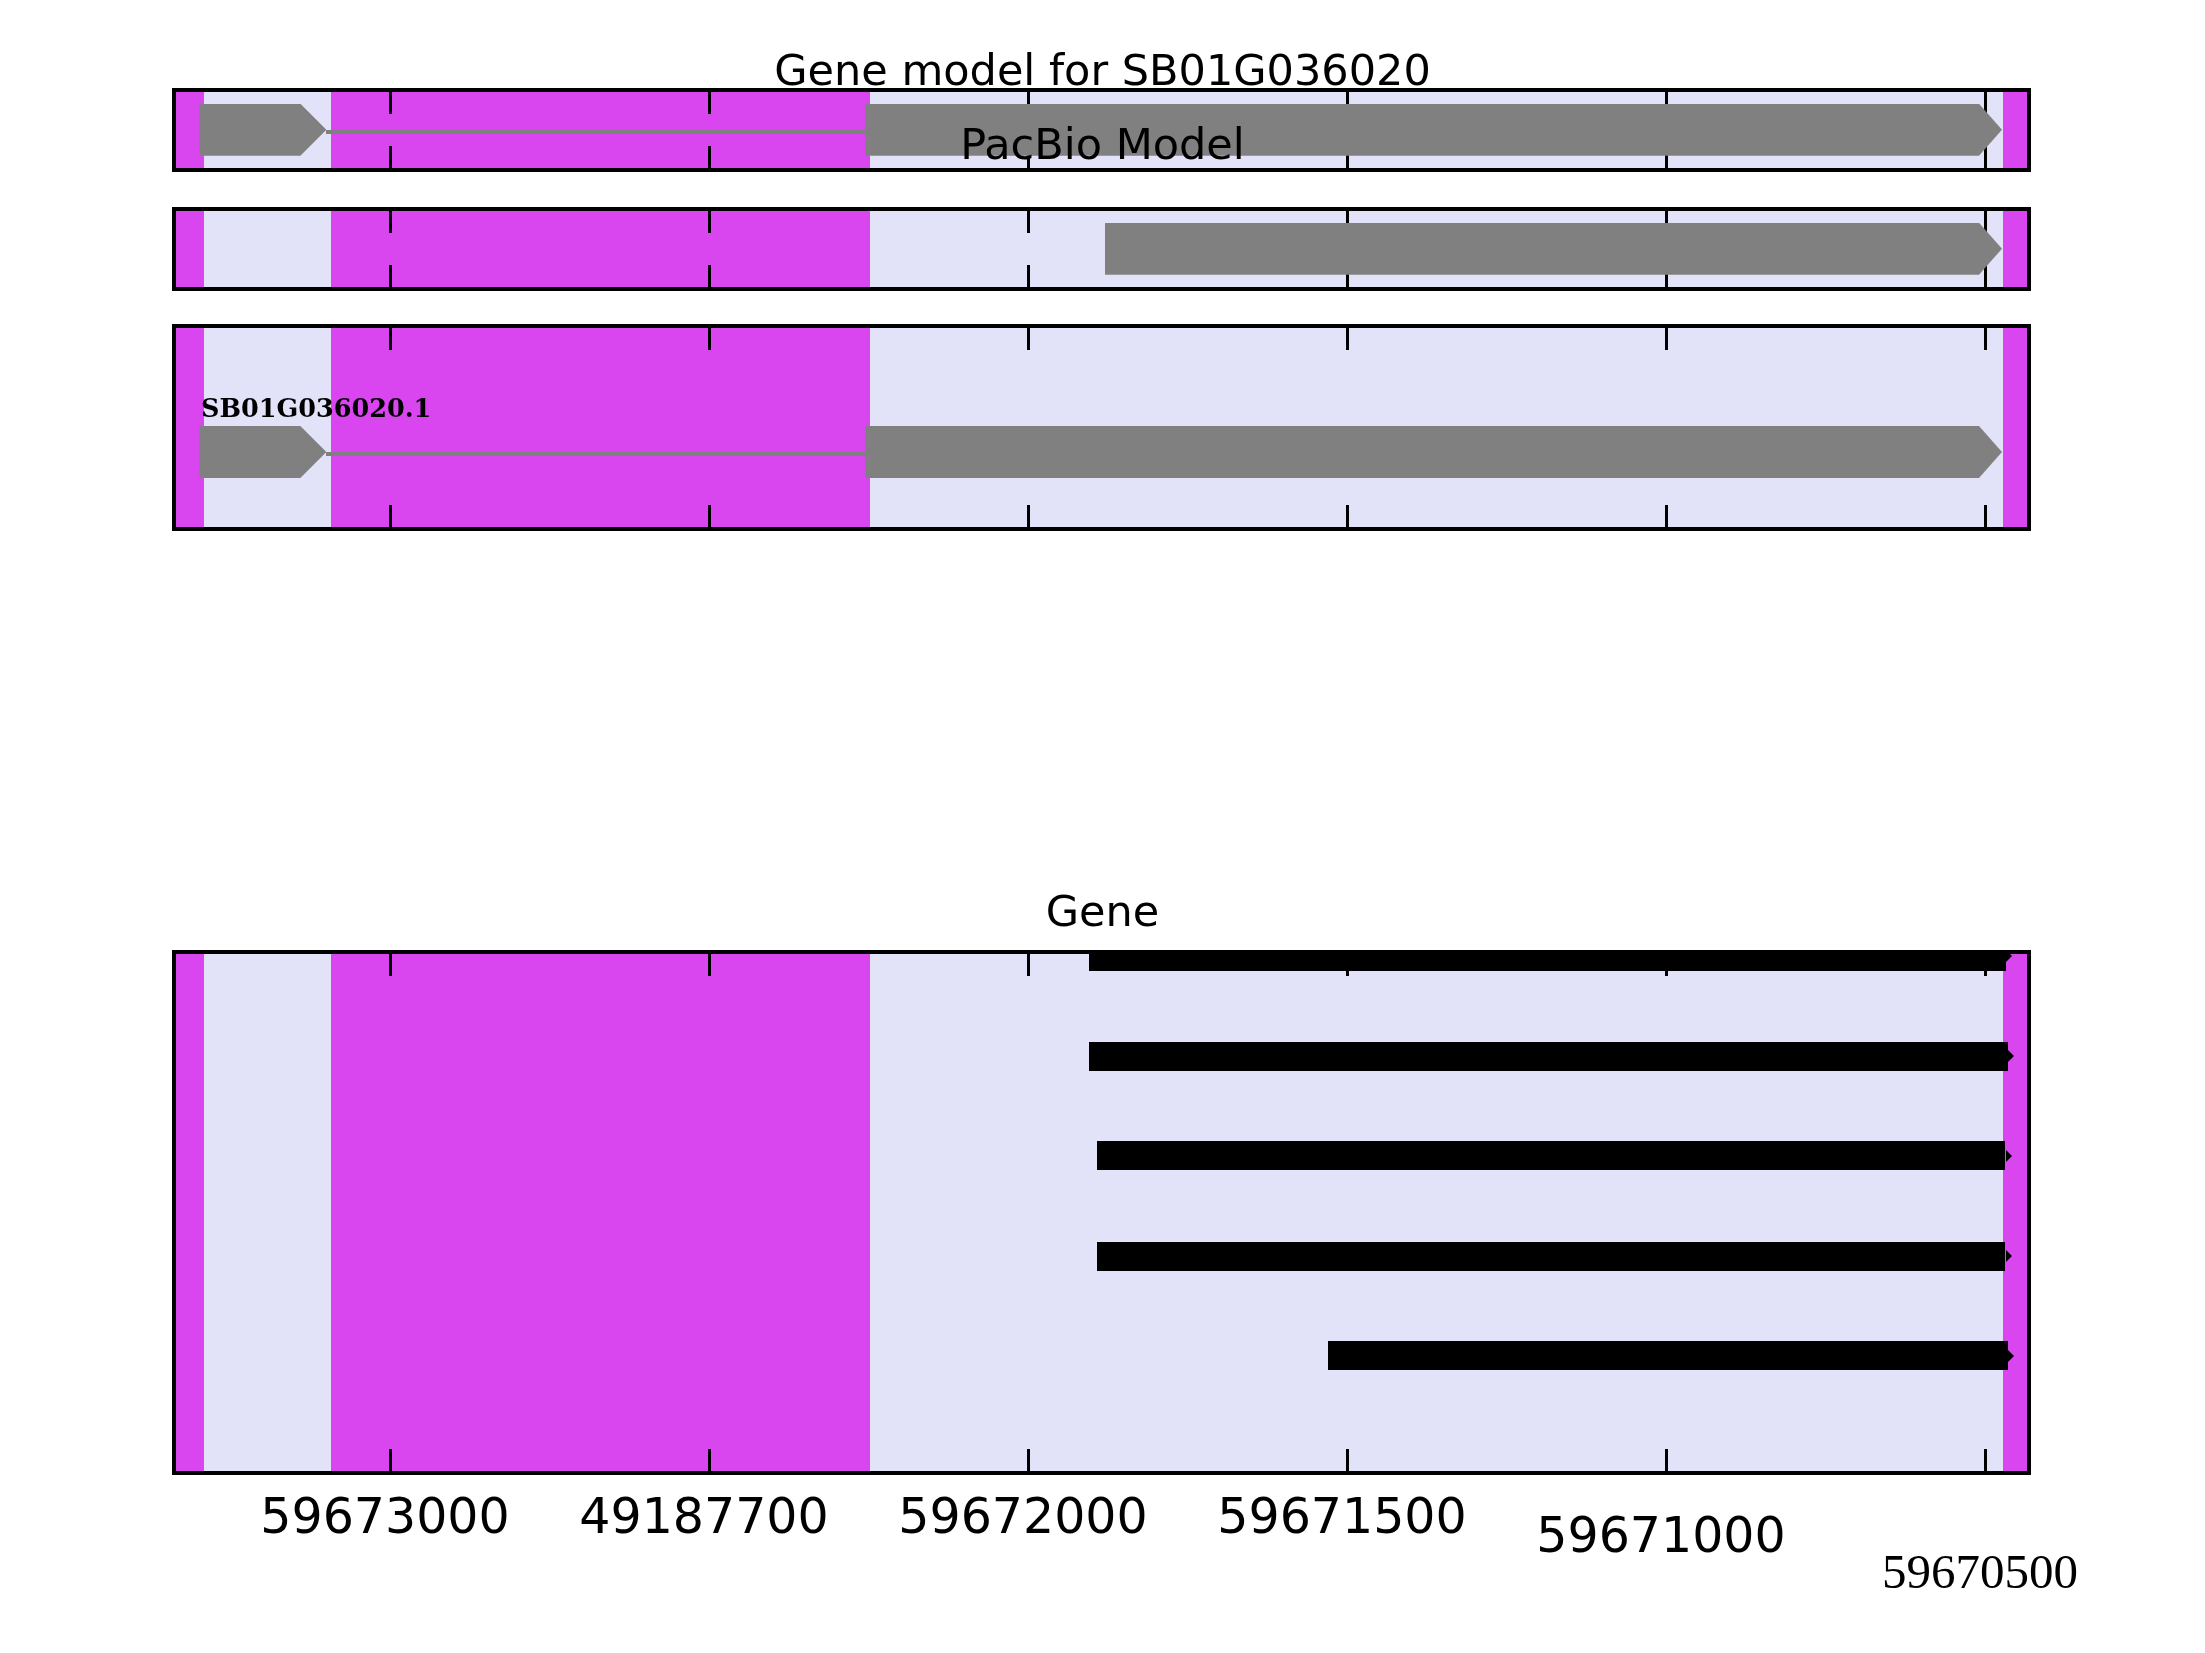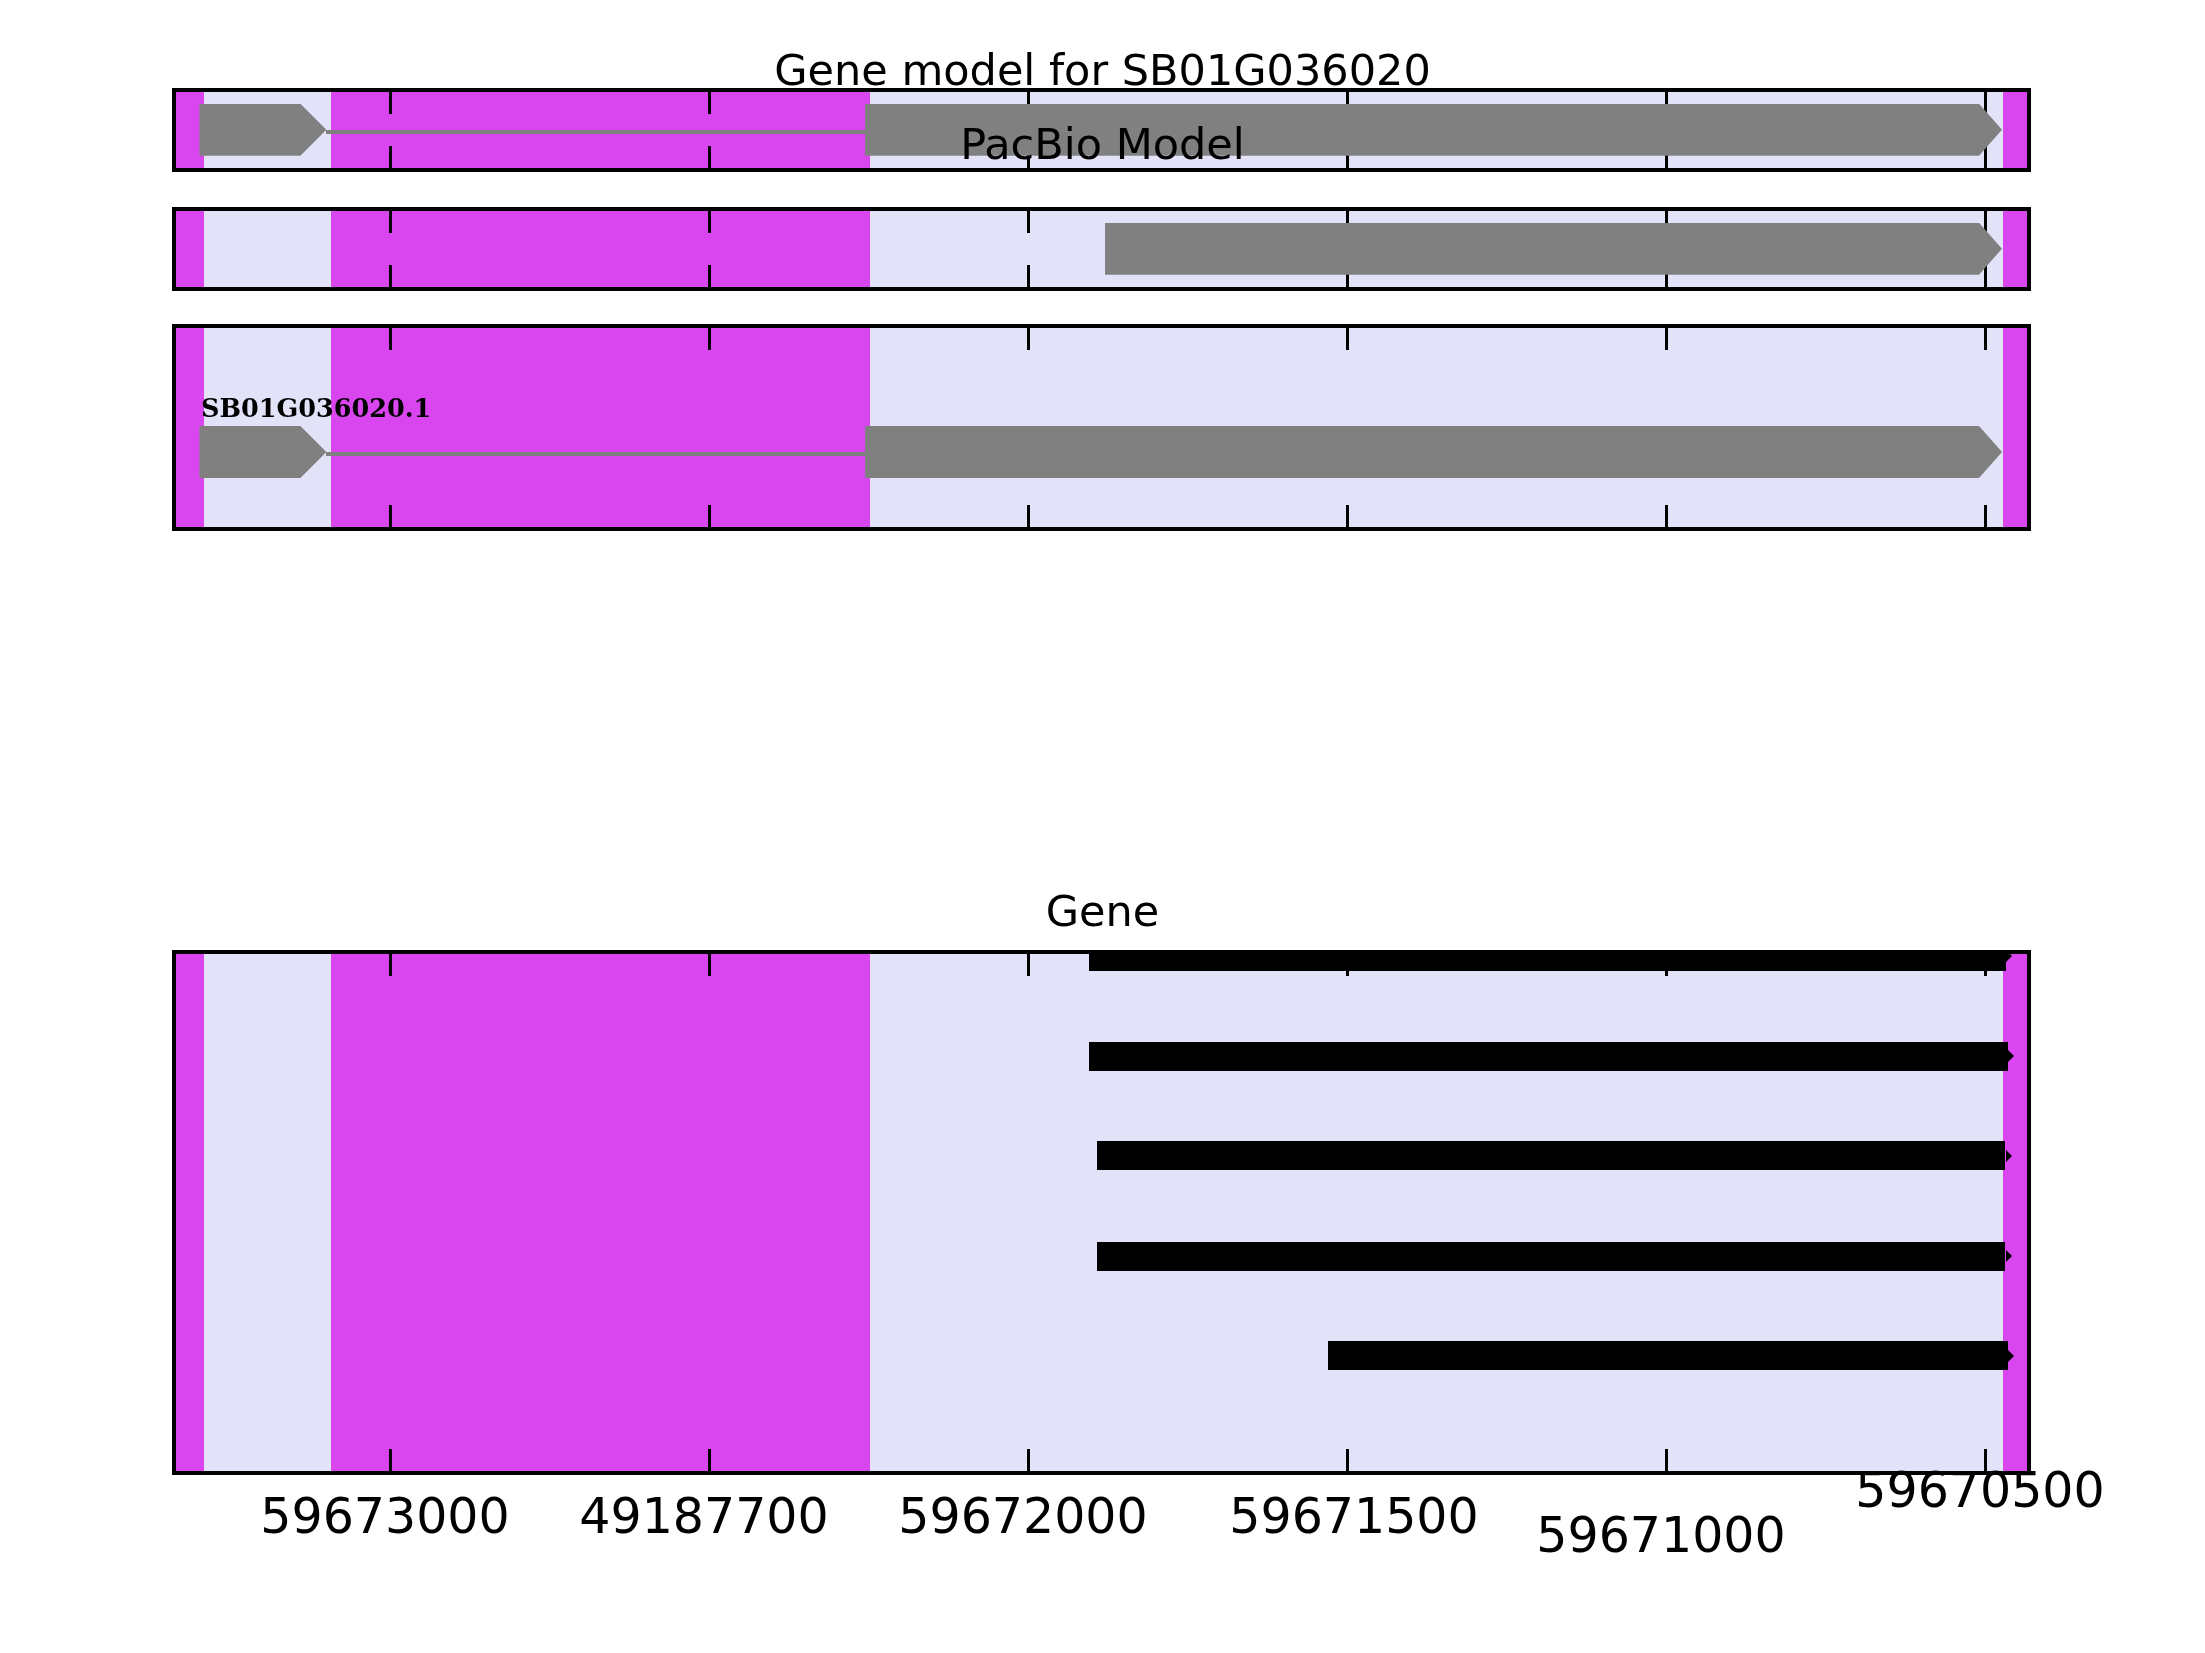--- a/index.html
+++ b/index.html
@@ -158,18 +158,18 @@
     <div class="read" style="left:921px;top:288px;width:908px;height:29px;"></div>
     <div class="read-nub" style="left:1830px;top:296px;"></div>
 
     <div class="read" style="left:1152px;top:387px;width:680px;height:29px;"></div>
     <div class="read-nub" style="left:1832px;top:396px;"></div>
   </div>
 
   <div class="xlab" style="left:385px;top:1497px;">59673000</div>
   <div class="xlab" style="left:704px;top:1497px;">49187700</div>
   <div class="xlab" style="left:1023px;top:1497px;">59672000</div>
-  <div class="xlab" style="left:1342px;top:1497px;margin-left:12px;">59671500</div>
+  <div class="xlab" style="left:1342px;top:1497px;">59671500</div>
   <div class="xlab" style="left:1661px;top:1516px;">59671000</div>
-  <div class="xlab" style="left:1980px;top:1471px;">59670500</div>
+  <div class="xlab" style="left:1980px;top:1552px;font-family:Liberation Serif, serif;">59670500</div>
 
 </div>
 
 
 </body></html>

